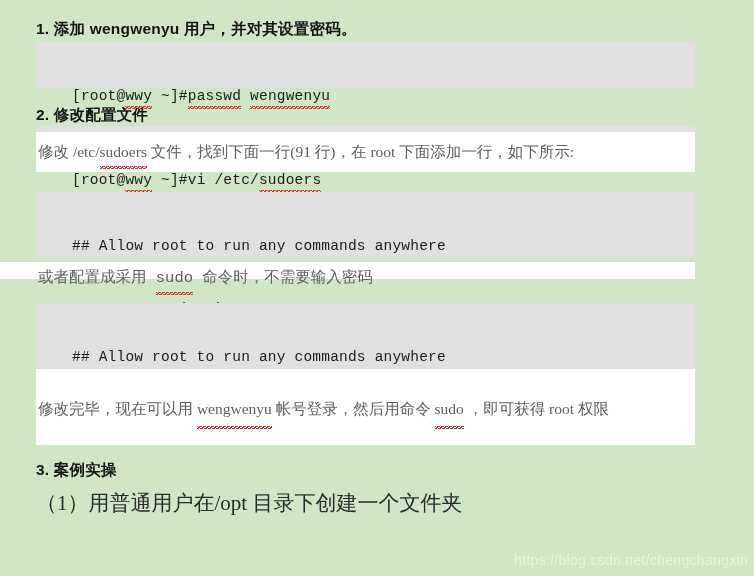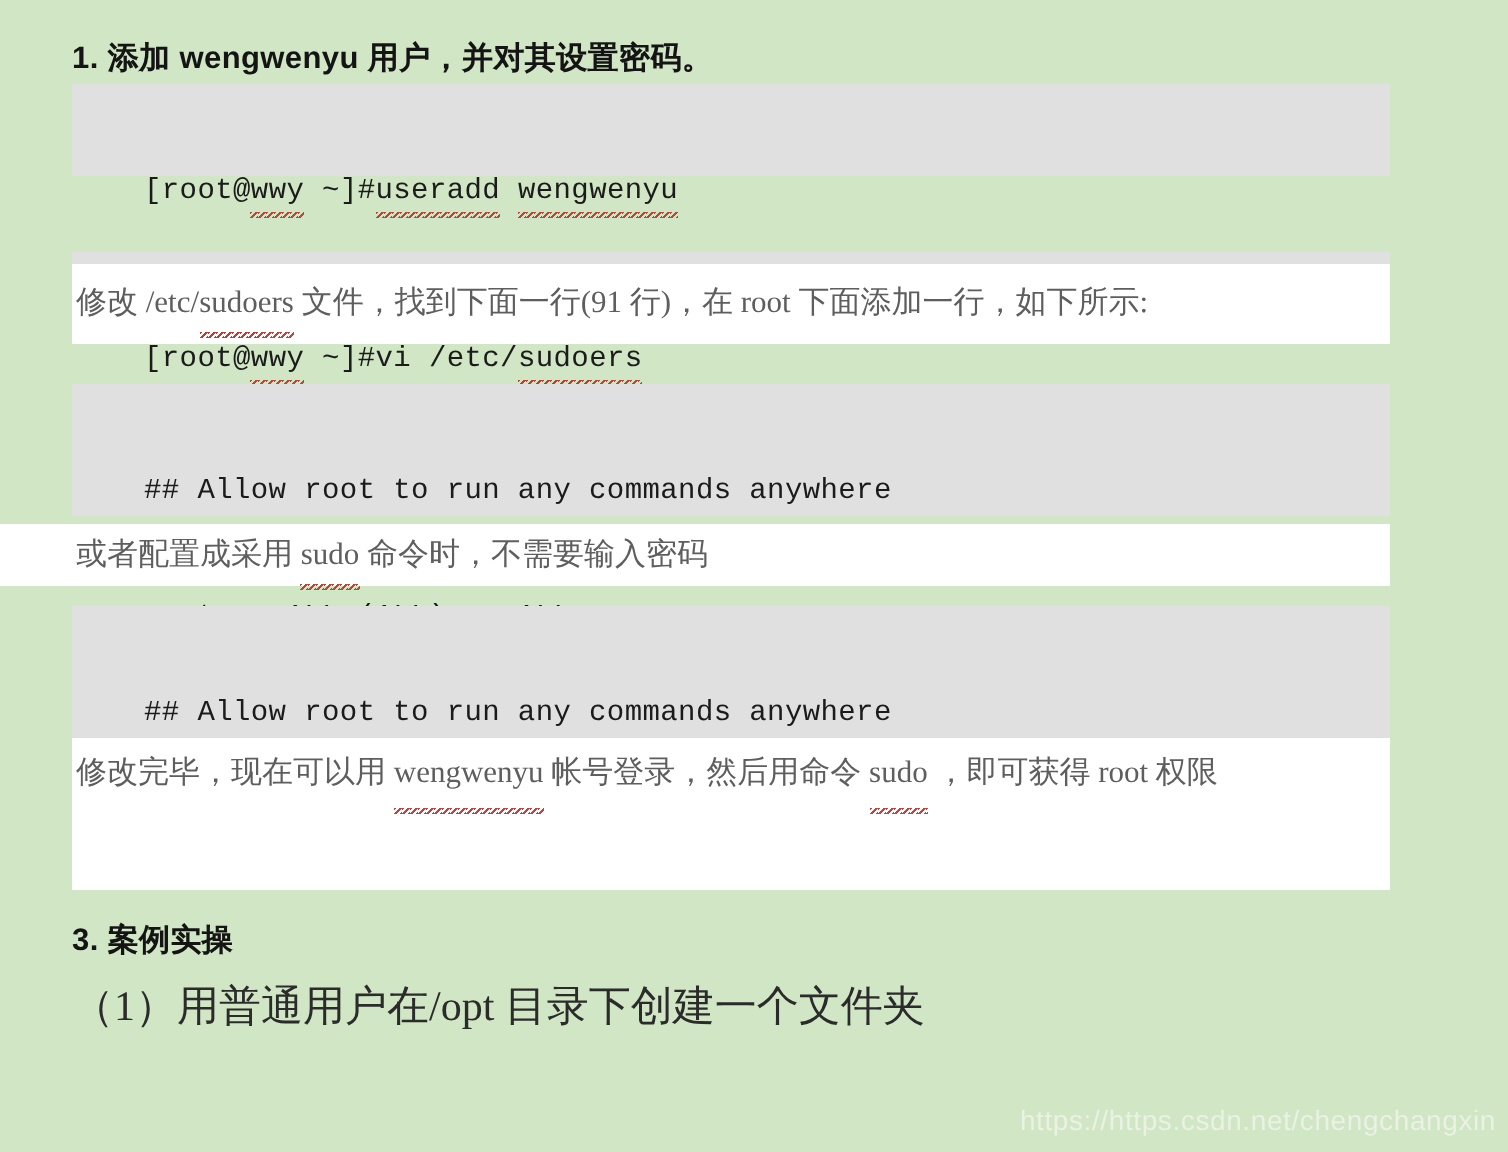--- a/index.html
+++ b/index.html
@@ -95,52 +95,52 @@
   }
 </style>
 </head>
 <body>
 
 <div class="page">
 
   <div class="heading" style="left:36px; top:19px;">1. 添加 wengwenyu 用户，并对其设置密码。</div>
 
   <div class="blk code" style="left:36px; top:42px; width:659px; height:46px;">
-    <div>[root@<span class="sq">wwy</span> ~]#<span class="sq">useradd</span> <span class="sq">wengwenyu</span></div>
     <div>[root@<span class="sq">wwy</span> ~]#<span class="sq">passwd</span> <span class="sq">wengwenyu</span></div>
   </div>
 
+  <div class="heading" style="left:36px; top:105px;">2. 修改配置文件</div>
 
   <div class="blk code" style="left:36px; top:126px; width:659px; height:24px;">
     <div>[root@<span class="sq">wwy</span> ~]#vi /etc/<span class="sq"><span class="sq">sudo</span>ers</span></div>
   </div>
 
   <div class="blk prose" style="left:36px; top:132px; width:659px; height:40px; padding:5px 0 0 2px;">
     <span>修改 /etc/<span class="sq"><span class="sq">sudo</span>ers</span> 文件，找到下面一行(91 行)，在 root 下面添加一行，如下所示:</span>
   </div>
 
   <div class="blk code" style="left:36px; top:192px; width:659px; height:66px;">
     <div>## Allow root to run any commands anywhere</div>
     <div>root    ALL=(ALL)    ALL</div>
     <div><span class="sq">wengwenyu</span>   ALL=(ALL)     ALL</div>
   </div>
 
-  <div class="blk prose" style="left:0px; top:262px; width:695px; height:31px; padding:1px 0 0 38px;">
+  <div class="blk prose" style="left:0px; top:262px; width:695px; height:17px; padding:1px 0 0 38px;font-family:Liberation Mono, monospace;">
     <span>或者配置成采用 <span class="sq">sudo</span> 命令时，不需要输入密码</span>
   </div>
 
   <div class="blk code" style="left:36px; top:303px; width:659px; height:66px;">
     <div>## Allow root to run any commands anywhere</div>
     <div>root     ALL=(ALL)     ALL</div>
   </div>
 
-  <div class="blk prose" style="left:36px; top:369px; width:659px; height:76px; padding:0 0 0 2px; line-height:36px;">
+  <div class="blk prose" style="left:36px; top:369px; width:659px; height:76px; padding:22px 0 0 2px; line-height:36px;">
     <div>修改完毕，现在可以用 <span class="sq">wengwenyu</span> 帐号登录，然后用命令 <span class="sq">sudo</span> ，即可获得 root 权限</div>
   </div>
 
   <div class="heading" style="left:36px; top:460px;text-align:center;">3. 案例实操</div>
 
   <div class="subtext" style="left:36px; top:489px;">（1）用普通用户在/opt 目录下创建一个文件夹</div>
 
 
-  <div class="watermark">https://https.csdn.net/chengchangxin</div>
+  <div class="watermark">https://blog.csdn.net/chengchangxin</div>
 
 </div>
 
 </body></html>

